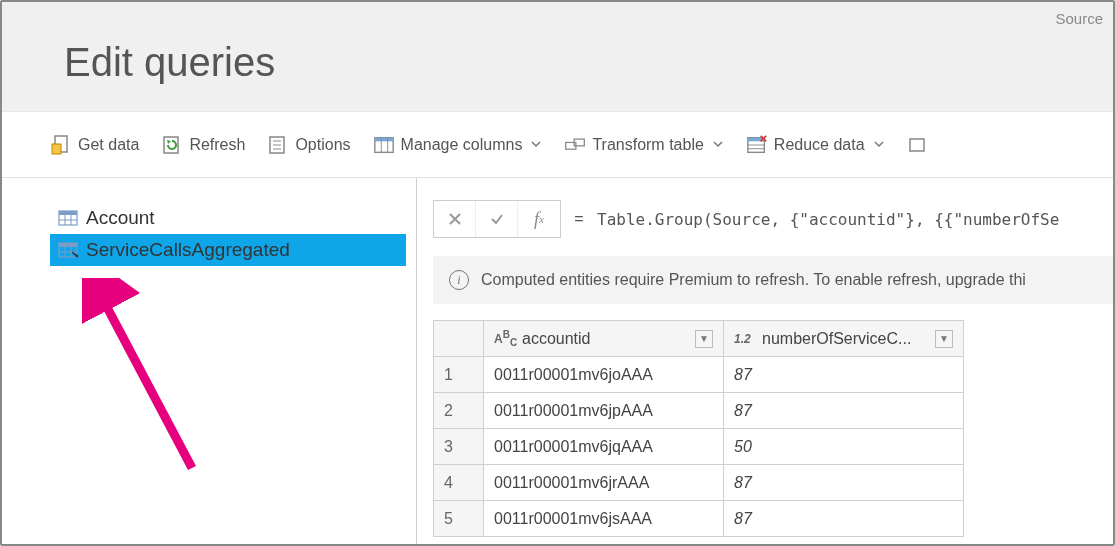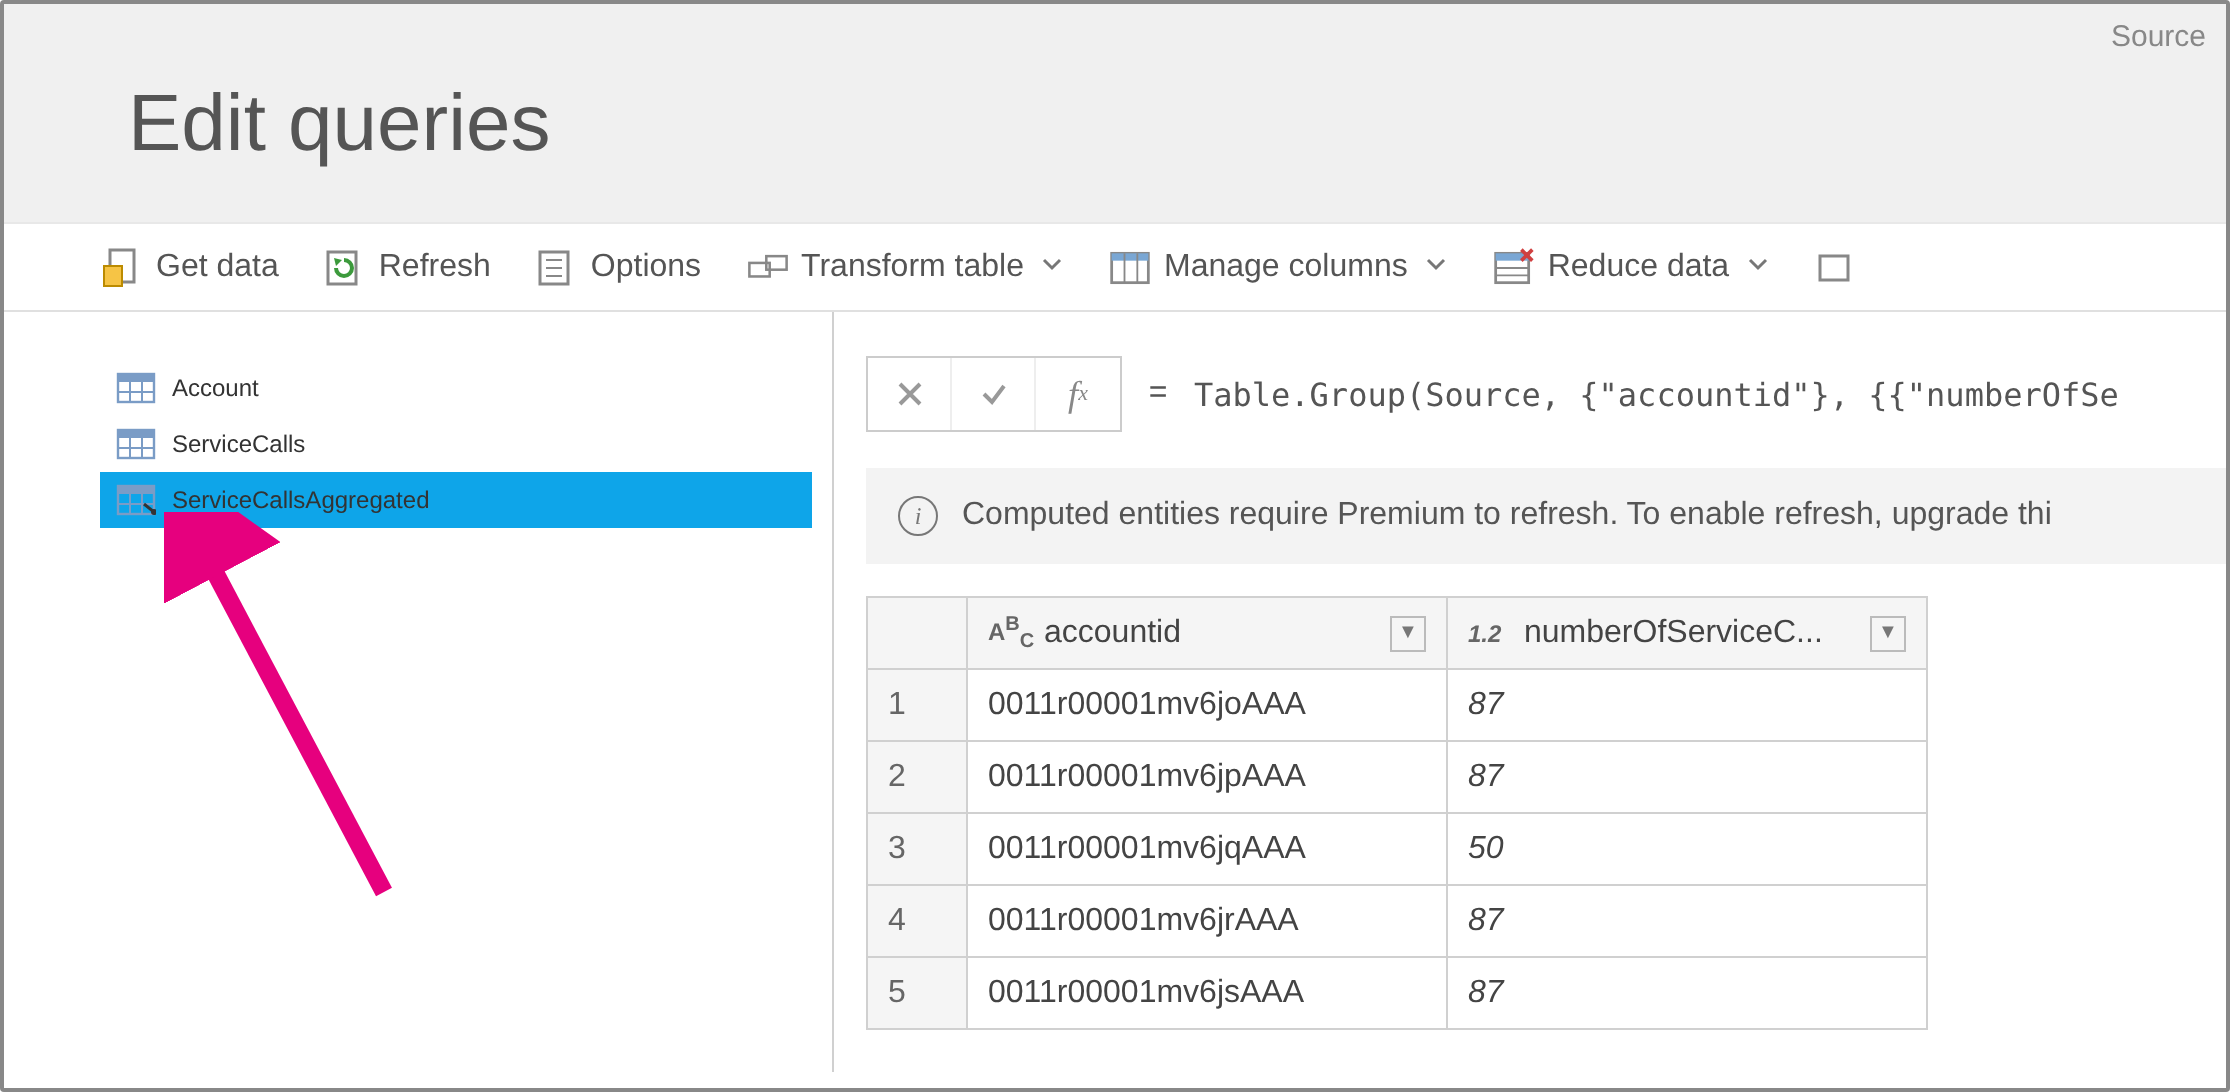--- a/index.html
+++ b/index.html
@@ -29,21 +29,21 @@
       color: #888;
       font-size: 15px;
     }
     .title {
       font-size: 40px;
       font-weight: 300;
       color: #555;
       padding-top: 38px;
     }
     .toolbar {
-      height: 44px;
+      height: 66px;
       display: flex;
       align-items: center;
       padding: 0 40px;
       gap: 6px;
       border-bottom: 1px solid #e0e0e0;
     }
     .tool {
       display: flex;
       align-items: center;
       gap: 6px;
@@ -71,21 +71,21 @@
       width: 415px;
       border-right: 1px solid #d0d0d0;
       padding: 24px 10px 0 48px;
       position: relative;
     }
     .query-item {
       display: flex;
       align-items: center;
       gap: 8px;
       padding: 5px 8px;
-      font-size: 12px;
+      font-size: 19px;
       color: #333;
       cursor: pointer;
     }
     .query-item.selected {
       background: #0ea5e9;
     }
     .query-icon {
       width: 20px;
       height: 18px;
       display: inline-flex;
@@ -252,42 +252,42 @@
           <rect x="3" y="3" width="14" height="16" fill="none" stroke="#888" stroke-width="1.5"></rect>
           <line x1="6" y1="7" x2="14" y2="7" stroke="#888"></line>
           <line x1="6" y1="11" x2="14" y2="11" stroke="#888"></line>
           <line x1="6" y1="15" x2="14" y2="15" stroke="#888"></line>
         </svg>
     </span>
     <span>Options</span>
   </div>
   <div class="tool">
     <span class="tool-icon">
-      <svg width="26" height="22" viewBox="0 0 26 22">
-          <rect x="2" y="8" width="12" height="8" fill="none" stroke="#888" stroke-width="1.5"></rect>
-          <rect x="12" y="4" width="12" height="8" fill="none" stroke="#888" stroke-width="1.5"></rect>
-        </svg>
-    </span>
-    <span>Transform table</span>
-    <span class="chevron">
-      <svg width="12" height="12" viewBox="0 0 12 12">
-          <path d="M2 4 L6 8 L10 4" fill="none" stroke="#777" stroke-width="1.5"></path>
-        </svg>
-    </span>
-  </div>
-  <div class="tool">
-    <span class="tool-icon">
       <svg width="24" height="22" viewBox="0 0 24 22">
           <rect x="2" y="3" width="20" height="16" fill="none" stroke="#888" stroke-width="1.5"></rect>
           <rect x="2" y="3" width="20" height="4" fill="#7aa7d4"></rect>
           <line x1="9" y1="3" x2="9" y2="19" stroke="#888"></line>
           <line x1="16" y1="3" x2="16" y2="19" stroke="#888"></line>
         </svg>
     </span>
     <span>Manage columns</span>
+    <span class="chevron">
+      <svg width="12" height="12" viewBox="0 0 12 12">
+          <path d="M2 4 L6 8 L10 4" fill="none" stroke="#777" stroke-width="1.5"></path>
+        </svg>
+    </span>
+  </div>
+  <div class="tool">
+    <span class="tool-icon">
+      <svg width="26" height="22" viewBox="0 0 26 22">
+          <rect x="2" y="8" width="12" height="8" fill="none" stroke="#888" stroke-width="1.5"></rect>
+          <rect x="12" y="4" width="12" height="8" fill="none" stroke="#888" stroke-width="1.5"></rect>
+        </svg>
+    </span>
+    <span>Transform table</span>
     <span class="chevron">
       <svg width="12" height="12" viewBox="0 0 12 12">
           <path d="M2 4 L6 8 L10 4" fill="none" stroke="#777" stroke-width="1.5"></path>
         </svg>
     </span>
   </div>
   <div class="tool">
     <span class="tool-icon">
       <svg width="24" height="22" viewBox="0 0 24 22">
           <rect x="2" y="3" width="18" height="16" fill="none" stroke="#888" stroke-width="1.5"></rect>
@@ -320,32 +320,20 @@
       <span class="query-icon">
         <svg width="20" height="16" viewBox="0 0 20 16">
             <rect x="1" y="1" width="18" height="14" fill="none" stroke="#7a9cc6" stroke-width="1.2"></rect>
             <rect x="1" y="1" width="18" height="4" fill="#7a9cc6"></rect>
             <line x1="7" y1="1" x2="7" y2="15" stroke="#7a9cc6"></line>
             <line x1="13" y1="1" x2="13" y2="15" stroke="#7a9cc6"></line>
             <line x1="1" y1="10" x2="19" y2="10" stroke="#7a9cc6"></line>
           </svg>
       </span>
       <span>Account</span>
-    </div>
-    <div class="query-item">
-      <span class="query-icon">
-        <svg width="20" height="16" viewBox="0 0 20 16">
-            <rect x="1" y="1" width="18" height="14" fill="none" stroke="#7a9cc6" stroke-width="1.2"></rect>
-            <rect x="1" y="1" width="18" height="4" fill="#7a9cc6"></rect>
-            <line x1="7" y1="1" x2="7" y2="15" stroke="#7a9cc6"></line>
-            <line x1="13" y1="1" x2="13" y2="15" stroke="#7a9cc6"></line>
-            <line x1="1" y1="10" x2="19" y2="10" stroke="#7a9cc6"></line>
-          </svg>
-      </span>
-      <span>ServiceCalls</span>
     </div>
     <div class="query-item selected">
       <span class="query-icon">
         <svg width="20" height="16" viewBox="0 0 20 16">
             <rect x="1" y="1" width="18" height="14" fill="none" stroke="#7a9cc6" stroke-width="1.2"></rect>
             <rect x="1" y="1" width="18" height="4" fill="#7a9cc6"></rect>
             <line x1="7" y1="1" x2="7" y2="15" stroke="#7a9cc6"></line>
             <line x1="13" y1="1" x2="13" y2="15" stroke="#7a9cc6"></line>
             <line x1="1" y1="10" x2="19" y2="10" stroke="#7a9cc6"></line>
             <path d="M14 10 L19 14" stroke="#333" stroke-width="1.5"></path>

